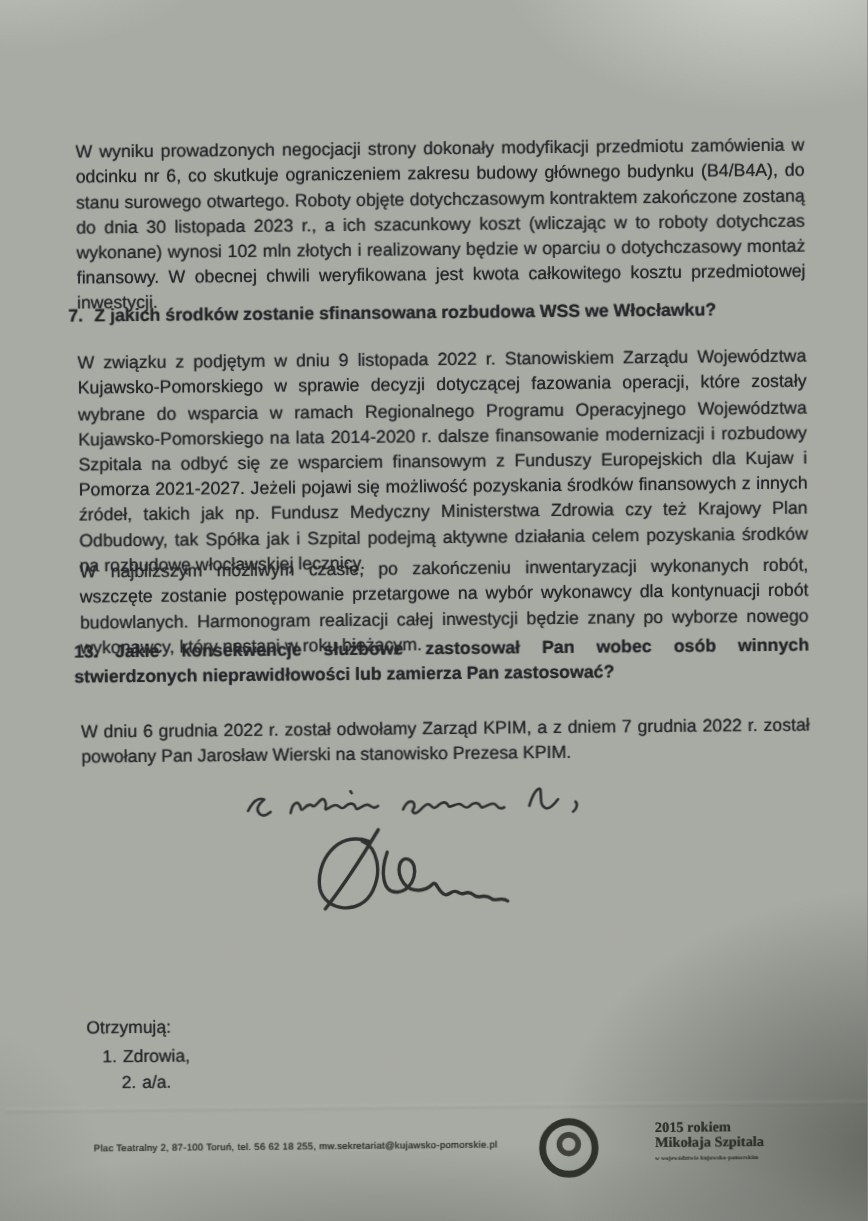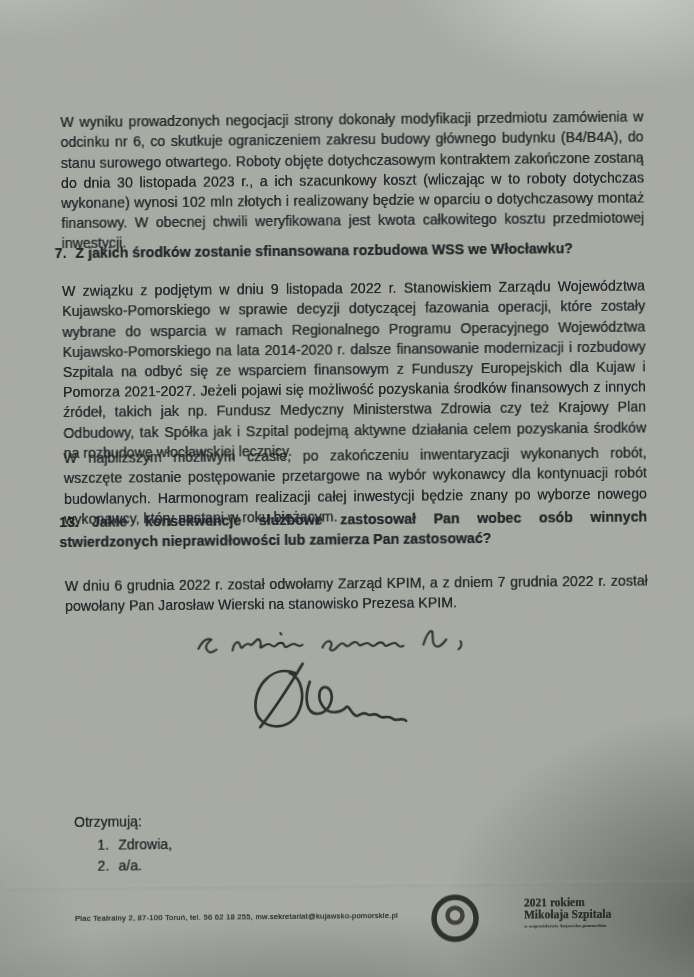--- a/index.html
+++ b/index.html
@@ -35,21 +35,21 @@
   .p1{top:96px;}
   .q12{top:241px;left:56px;width:590px;font-weight:700;}
   .p2{top:265px;}
   .p3{top:432px;}
   .q13{top:510px;left:58px;width:588px;font-weight:700;}
   .p4{top:560px;}
   .qnum{padding-right:13px;}
   .q12 .qnum{padding-right:9px;}
   .note-svg{position:absolute;top:616px;left:178px;width:312px;height:50px;filter:blur(.25px);}
   .sig-svg{position:absolute;top:660px;left:237px;width:187px;height:86px;filter:blur(.2px);}
-  .dist{position:absolute;top:810px;left:70px;color:var(--ink);font-size:14px;line-height:21.5px;text-shadow:0 0 .6px rgba(30,32,36,.85);filter:blur(.22px);}
+  .dist{position:absolute;top:810px;left:50px;color:var(--ink);font-size:14px;line-height:21.5px;text-shadow:0 0 .6px rgba(30,32,36,.85);filter:blur(.22px);text-align:center;}
   .dist .items{margin-top:1px;}
   .dist .item{padding-left:23px;}
   .dist .inum{display:inline-block;width:21px;}
   .crease{position:absolute;top:884px;left:0;width:100%;height:4px;
     background:linear-gradient(to bottom, rgba(255,255,255,0.10), rgba(40,44,38,0.10));
     filter:blur(1px);}
   .footer-line{position:absolute;top:912px;left:70px;width:370px;
     font-size:7.6px;letter-spacing:.25px;color:#33352f;
     text-shadow:0 0 .7px rgba(40,42,38,.9);filter:blur(.35px);white-space:nowrap;}
   .stamp{position:absolute;top:888px;left:420px;width:250px;height:70px;color:#2b2d27;}
@@ -114,21 +114,21 @@
     <div class="crease"></div>
 
     <div class="footer-line">Plac Teatralny 2, 87-100 Toruń, tel. 56 62 18 255, mw.sekretariat@kujawsko-pomorskie.pl</div>
 
     <div class="stamp">
       <svg class="stamp-circle" viewBox="0 0 56 56" aria-label="Copernicus year emblem">
         <circle cx="28" cy="28" r="21" fill="none" stroke="#2f312b" stroke-width="5.5"></circle>
         <circle cx="28" cy="25" r="7.5" fill="none" stroke="#34362f" stroke-width="4.5" opacity="0.9"></circle>
       </svg>
       <div class="stamp-text">
-        <div class="stamp-year">2021 rokiem</div>
+        <div class="stamp-year">2015 rokiem</div>
         <div class="stamp-name">Mikołaja Szpitala</div>
         <div class="stamp-sub">w województwie kujawsko-pomorskim</div>
       </div>
     </div>
 
   </div>
 
   <svg class="grain">
     <filter id="noiseF">
       <feTurbulence type="fractalNoise" baseFrequency="0.85" numOctaves="2" stitchTiles="stitch"></feTurbulence>

